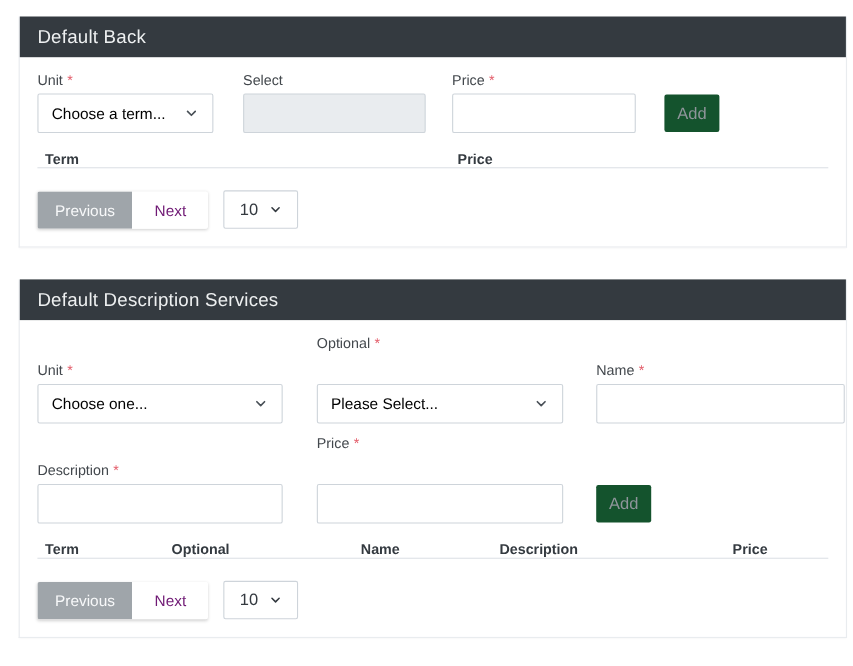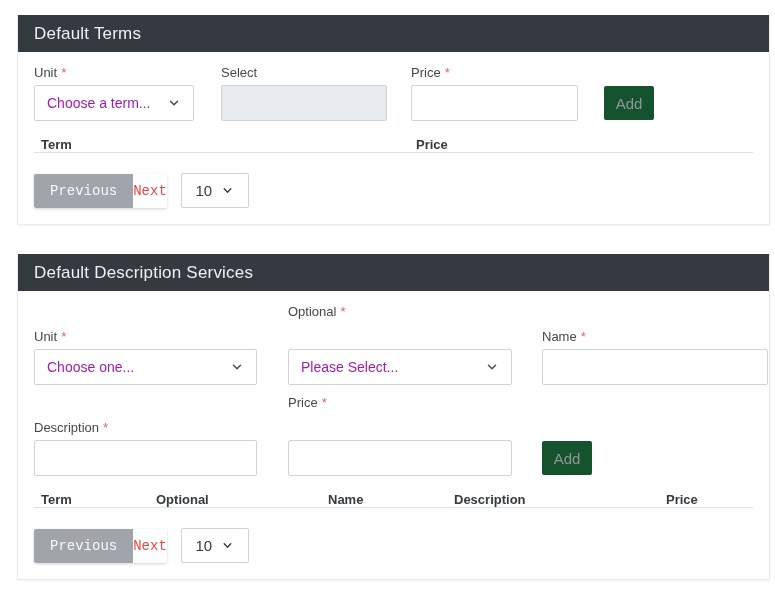--- a/index.html
+++ b/index.html
@@ -43,21 +43,21 @@
     margin-bottom: 5px;
     white-space: nowrap;
   }
   .req { color: #e4606d; margin-left: 4px; }
   .ctrl {
     height: 36px;
     border: 1px solid #ced4da;
     border-radius: 2px;
     background: #ffffff;
     font-size: 14px;
-    color: #a21caf;
+    color: #000000;
     padding: 0 12px;
     outline: none;
     font-family: "Liberation Sans", sans-serif;
   }
   .select-ctrl {
     display: flex;
     align-items: center;
     justify-content: space-between;
     cursor: pointer;
   }
@@ -115,24 +115,24 @@
     box-shadow: 0 1px 3px rgba(0,0,0,0.18);
     overflow: hidden;
   }
   .pg-btn {
     height: 34px;
     display: inline-flex;
     align-items: center;
     font-size: 14px;
     border: none;
     cursor: pointer;
-    font-family: Liberation Mono, monospace;
+    font-family: Liberation Sans, sans-serif;
   }
   .pg-prev { background: #9fa5aa; color: #f8f9fa; padding: 0 16px; }
-  .pg-next { background: #ffffff; color: #ef4444; padding: 0 0; }
+  .pg-next { background: #ffffff; color: #701a75; padding: 0 20px; }
   .page-size {
     margin-left: 14px;
     width: 68px;
     height: 35px;
     border: 1px solid #ced4da;
     border-radius: 2px;
     background: #fff;
     display: flex;
     align-items: center;
     justify-content: center;
@@ -159,21 +159,21 @@
   }
   .chev svg { display: block; }
 </style>
 </head>
 <body>
 
 <div class="page">
 
   <section class="panel panel-1">
     <div class="panel-header">
-      <span>Default Terms</span>
+      <span>Default Back</span>
     </div>
     <div class="panel-body">
 
       <div class="field-row">
         <div class="fgroup w-unit1">
           <span class="flabel"><span>Unit</span><span class="req">*</span></span>
           <div class="ctrl select-ctrl">
             <span>Choose a term...</span>
             <span class="chev">
               <svg width="14" height="14" viewBox="0 0 14 14">

